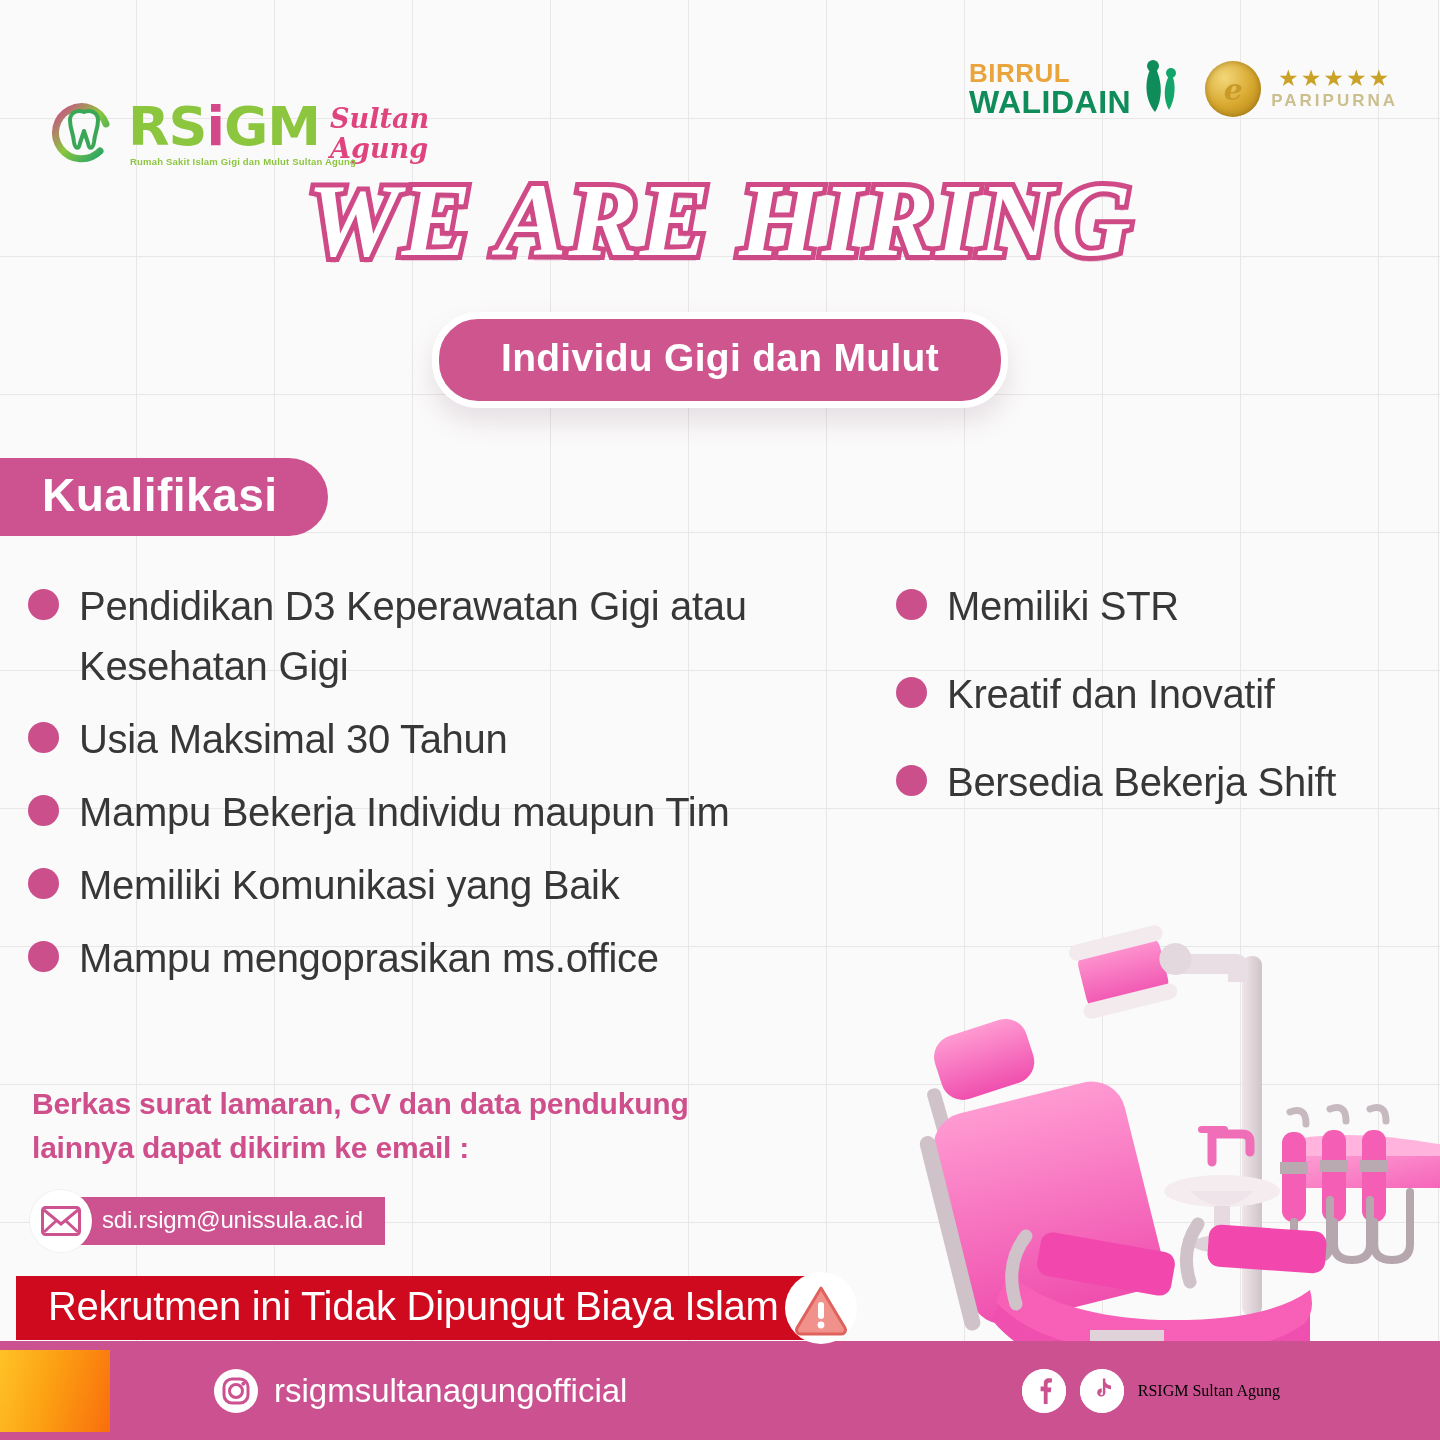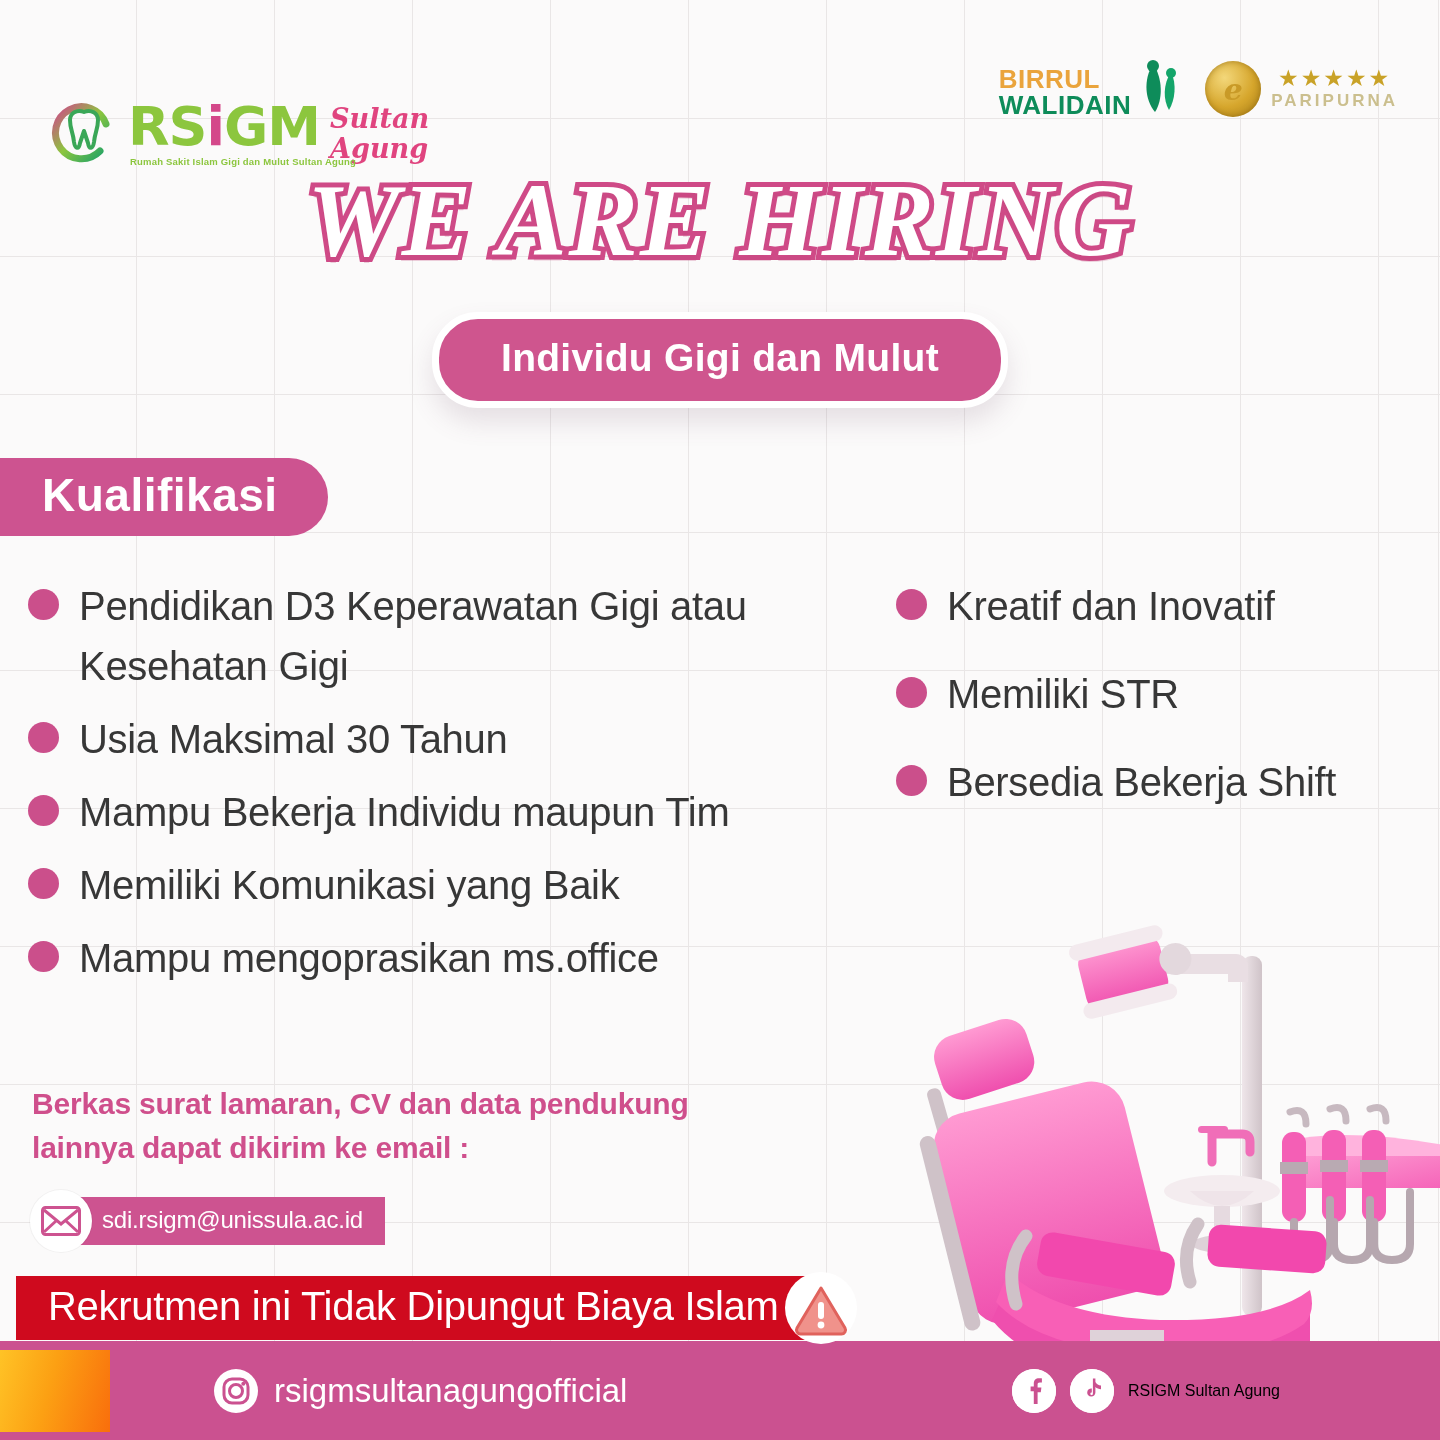--- a/index.html
+++ b/index.html
@@ -33,21 +33,21 @@
   }
   .sultan{
     font-family:"DejaVu Serif", serif;font-style:italic;font-weight:bold;
     color:#e0447f;font-size:27px;line-height:30px;margin-top:4px;
   }
 
   .accred{position:absolute;right:42px;top:60px;display:flex;align-items:center;gap:26px;}
   .birrul{display:flex;align-items:flex-end;gap:4px;}
   .birrul-txt{line-height:1;}
   .birrul-1{font-weight:bold;font-size:26px;color:#eaa43c;letter-spacing:.5px;}
-  .birrul-2{font-weight:bold;font-size:26px;color:#0e8c5a;letter-spacing:.5px;}
+  .birrul-2{font-weight:bold;font-size:32px;color:#0e8c5a;letter-spacing:.5px;}
   .paripurna{display:flex;align-items:center;gap:10px;}
   .medal{
     width:56px;height:56px;border-radius:50%;
     background:radial-gradient(circle at 35% 30%, #f3d77a 0%, #d6a62c 55%, #a97f18 100%);
     box-shadow:inset 0 0 6px rgba(120,85,10,.55);
     display:flex;align-items:center;justify-content:center;
     font-size:30px;color:#c99a27;font-family:"DejaVu Serif",serif;font-style:italic;font-weight:bold;
   }
   .pari-col{display:flex;flex-direction:column;align-items:center;gap:1px;}
   .stars{color:#c9a227;font-size:23px;letter-spacing:2px;line-height:23px;}
@@ -132,21 +132,21 @@
   .footer{
     position:absolute;left:0;bottom:0;width:1440px;height:99px;
     background:#cb5190;display:flex;align-items:center;
   }
   .footer-orange{
     width:110px;height:82px;flex:0 0 auto;
     background:linear-gradient(105deg,#ffc326 0%,#fca013 45%,#f96e0c 100%);
   }
   .foot-item{display:flex;align-items:center;gap:16px;color:#fff;font-size:33px;}
   .foot-ig{margin-left:104px;}
-  .foot-right{margin-left:auto;margin-right:160px;display:flex;align-items:center;gap:14px;}
+  .foot-right{margin-left:auto;margin-right:160px;display:flex;align-items:center;gap:14px;font-family:Liberation Serif, serif;}
   .circ-icon{
     width:44px;height:44px;border-radius:50%;background:#fff;
     display:flex;align-items:center;justify-content:center;flex:0 0 auto;
   }
 </style>
 </head>
 <body>
 
 <div id="poster">
 
@@ -224,25 +224,25 @@
     </div>
     <div class="bullet">
       <span class="dot"></span>
       <span class="btext">Mampu mengoprasikan ms.office</span>
     </div>
   </div>
 
   <div class="col-right">
     <div class="bullet">
       <span class="dot"></span>
+      <span class="btext">Memiliki STR</span>
+    </div>
+    <div class="bullet">
+      <span class="dot"></span>
       <span class="btext">Kreatif dan Inovatif</span>
-    </div>
-    <div class="bullet">
-      <span class="dot"></span>
-      <span class="btext">Memiliki STR</span>
     </div>
     <div class="bullet">
       <span class="dot"></span>
       <span class="btext">Bersedia Bekerja Shift</span>
     </div>
   </div>
 
   <div class="chair">
     <svg width="560" height="440" viewBox="0 0 560 440">
       <defs>

